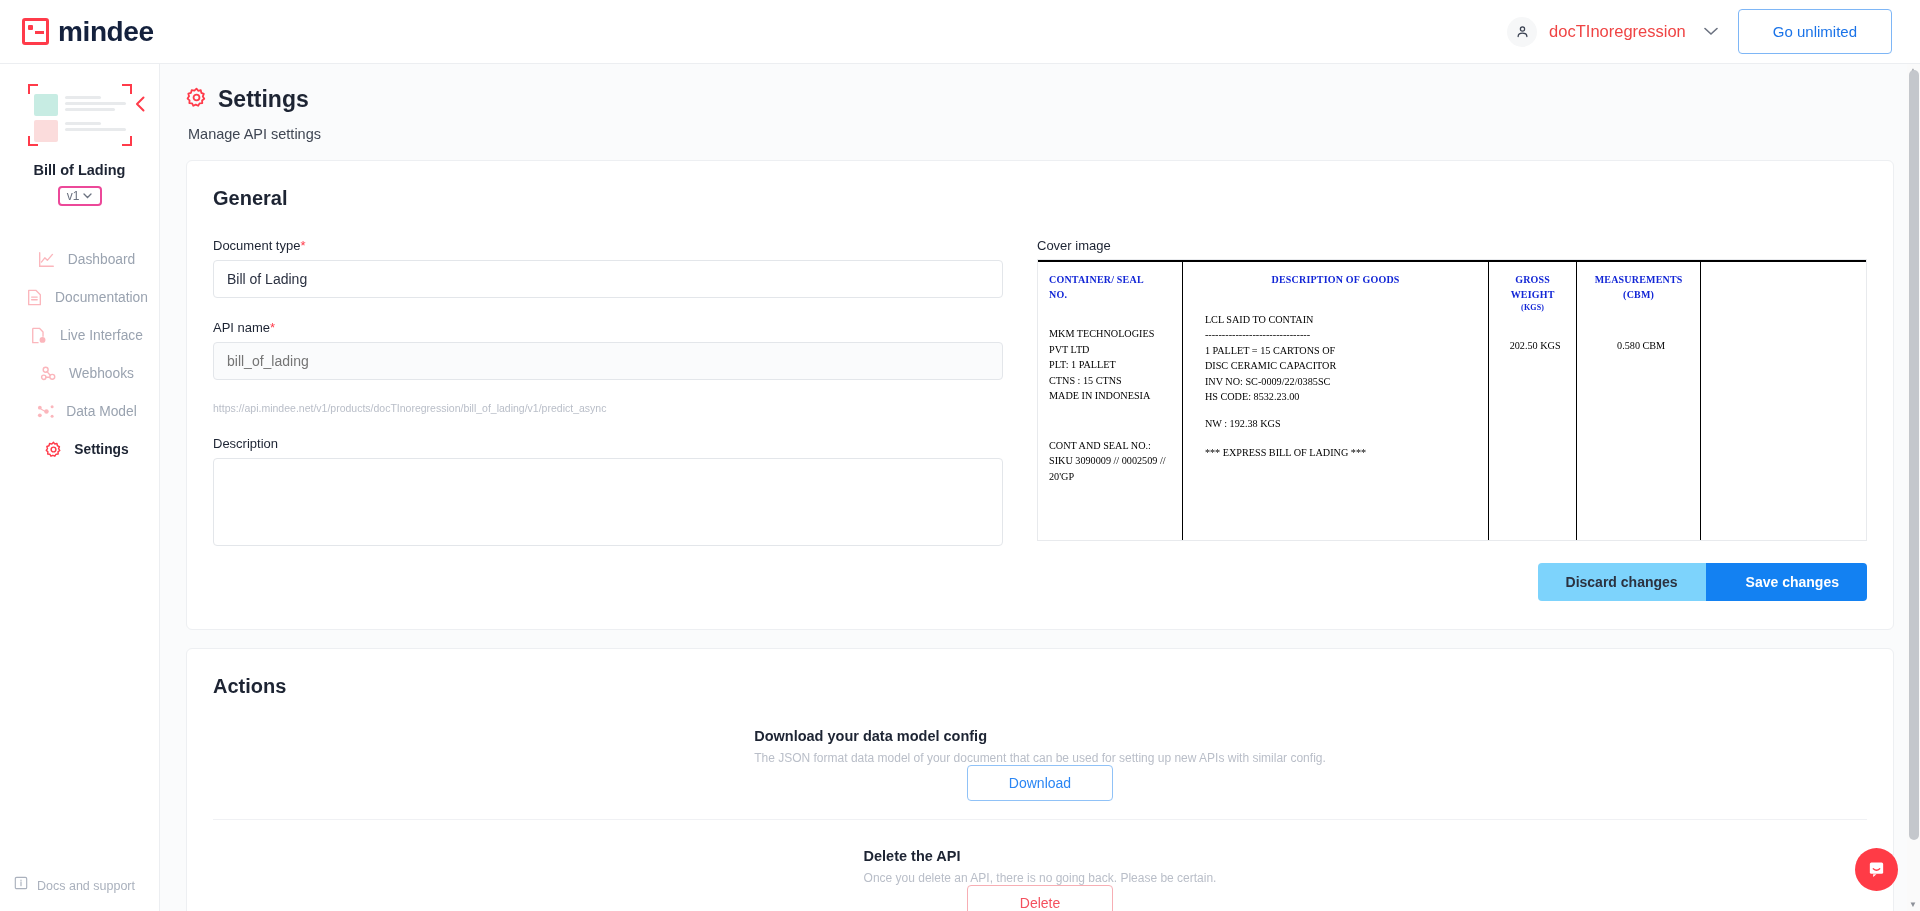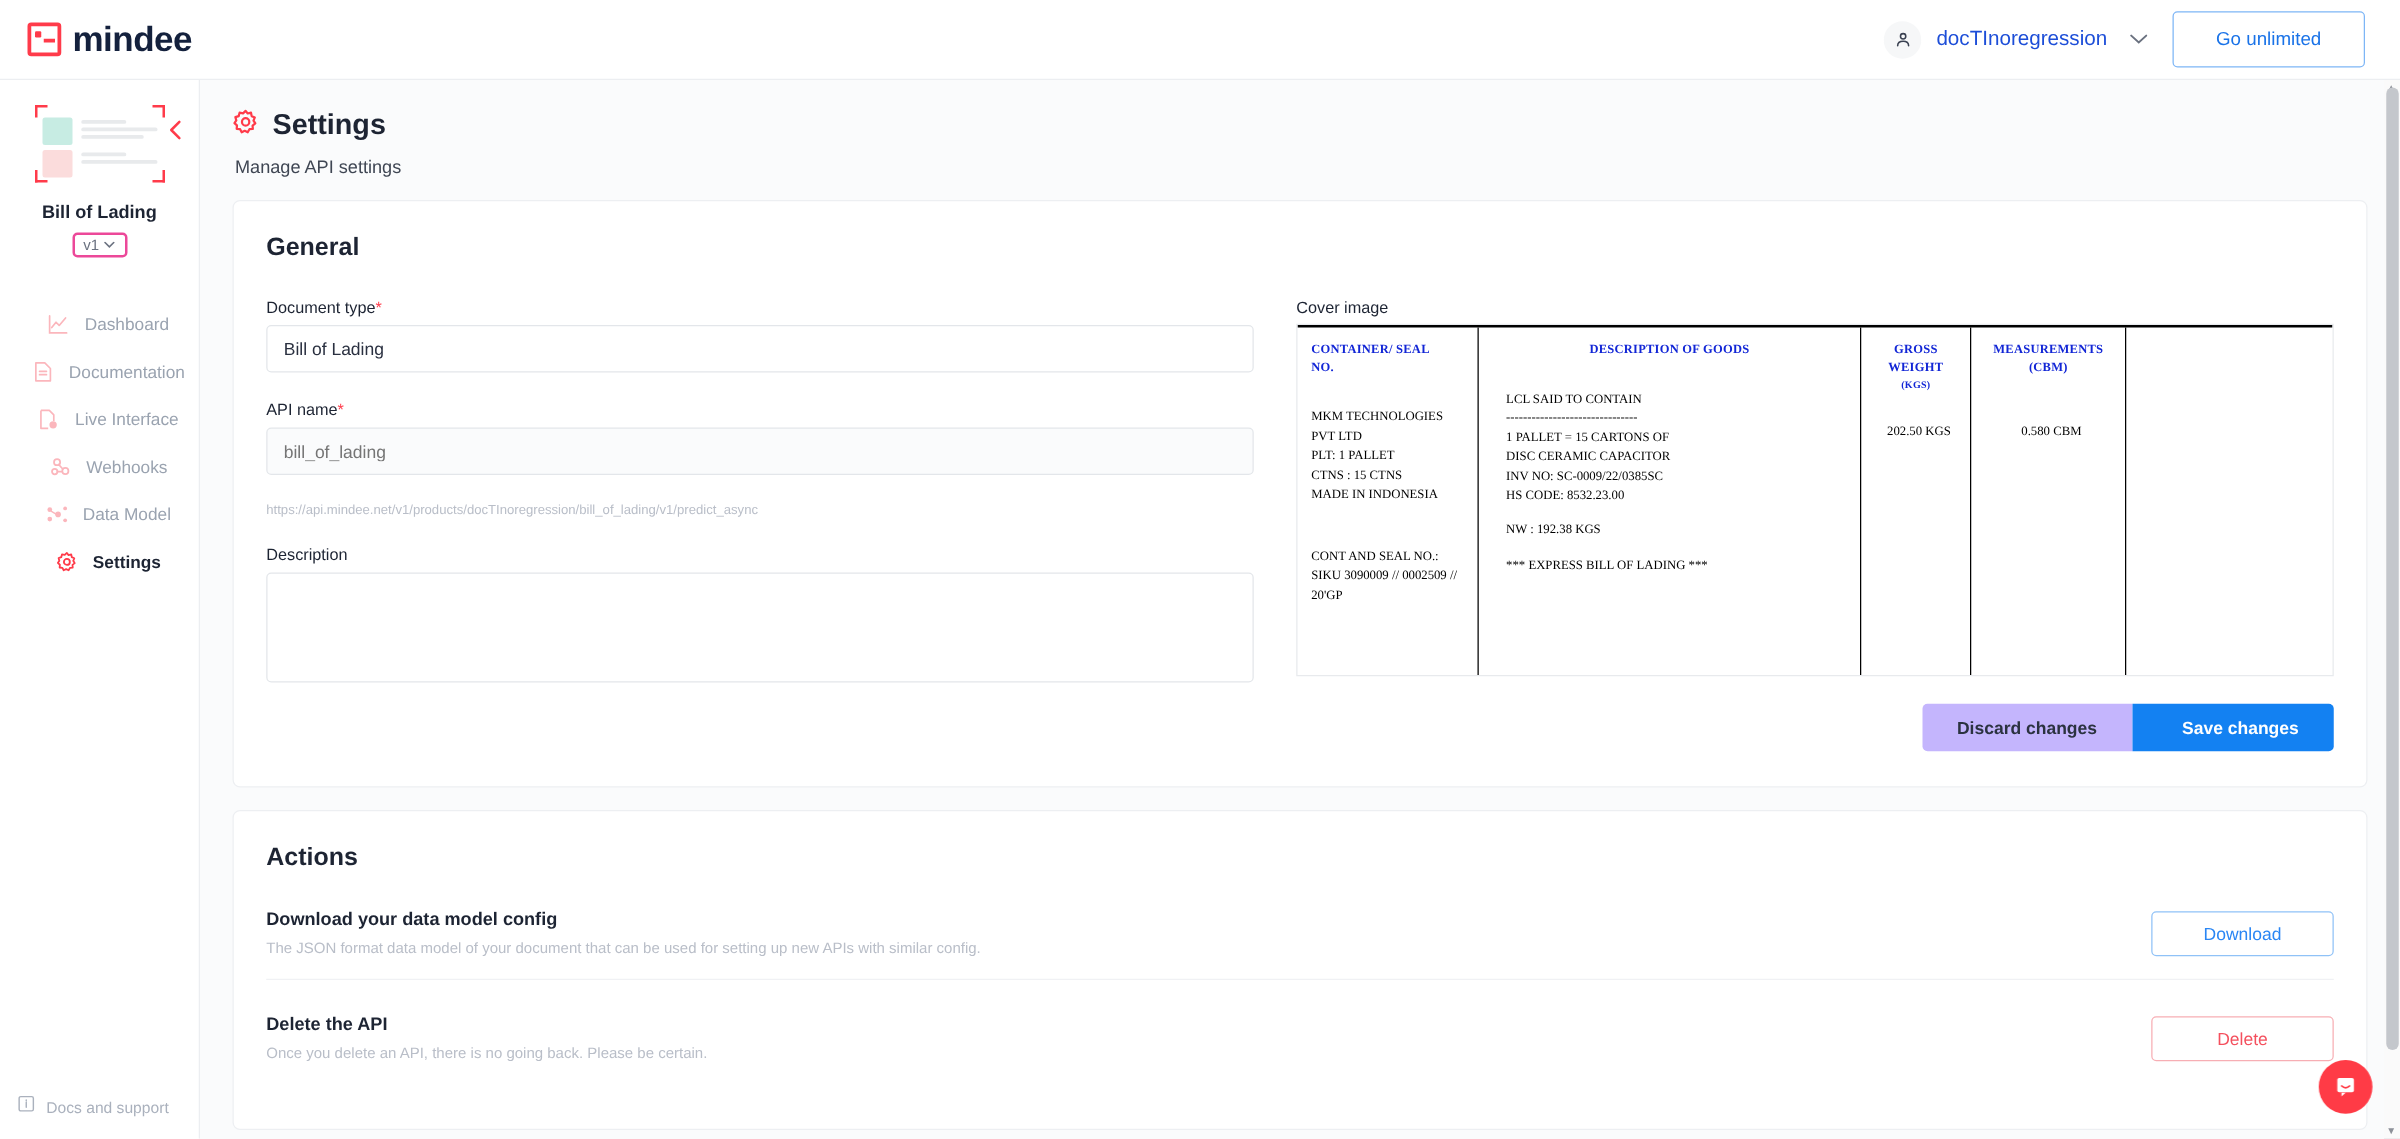--- a/index.html
+++ b/index.html
@@ -32,21 +32,21 @@
     width: 9px; height: 3px; background: #ff3b4a;
   }
   .logo-text { font-size: 28px; font-weight: 700; color: #14213d; letter-spacing: -0.4px; }
 
   .topright { display: flex; align-items: center; gap: 20px; }
   .user-chip { display: flex; align-items: center; gap: 12px; cursor: pointer; }
   .avatar-circle {
     width: 30px; height: 30px; border-radius: 50%; background: #f6f7f8;
     display: flex; align-items: center; justify-content: center;
   }
-  .user-name { font-size: 16.5px; color: #1d4ed8; }
+  .user-name { font-size: 16.5px; color: #ef4444; }
   .caret { color: #7b8494; font-size: 13px; margin-left: 6px; }
   .go-unlimited {
     border: 1px solid #7eb6f6; border-radius: 4px; background: #fff;
     color: #1a73e8; font-size: 15px; padding: 13px 34px; cursor: pointer;
     font-family: inherit;
   }
 
   
   .body-row { flex: 1; display: flex; min-height: 0; }
 
@@ -164,26 +164,27 @@
   .bl-cell.c3 { padding-left: 22px; }
   .bl-cell.c4 { padding-top: 24px; text-align: center; }
   .bl-cell.c5 { padding-top: 36px; text-align: center; }
 
   
   .btn-row { display: flex; justify-content: flex-end; gap: 0; margin-top: 22px; }
   .btn {
     font-family: inherit; font-size: 14px; font-weight: 700; cursor: pointer;
     border: none; border-radius: 4px; padding: 0 28px; height: 38px;
   }
-  .btn-discard { background: #c4b5fd; color: #2b3240; border-radius: 4px 0 0 4px; }
+  .btn-discard { background: #7dd3fc; color: #2b3240; border-radius: 4px 0 0 4px; }
   .btn-save { background: #1381f2; color: #fff; border-radius: 0 4px 4px 0; min-width: 150px; padding-left: 40px; }
 
   .action-row {
     display: flex; align-items: center; justify-content: space-between;
     padding: 22px 0 18px;
+    flex-direction: column;
   }
   .action-row + .action-row { border-top: 1px solid #f0f1f4; }
   .action-h { font-size: 14.5px; font-weight: 700; color: #1d2433; }
   .action-p { font-size: 12px; color: #b9bec8; margin-top: 7px; }
   .btn-outline {
     font-family: inherit; font-size: 14px; cursor: pointer; background: #fff;
     border-radius: 4px; width: 146px; height: 36px;
   }
   .btn-download { border: 1px solid #90c2f7; color: #2a86f4; }
   .btn-delete { border: 1px solid #f7aeb4; color: #f4505e; }

